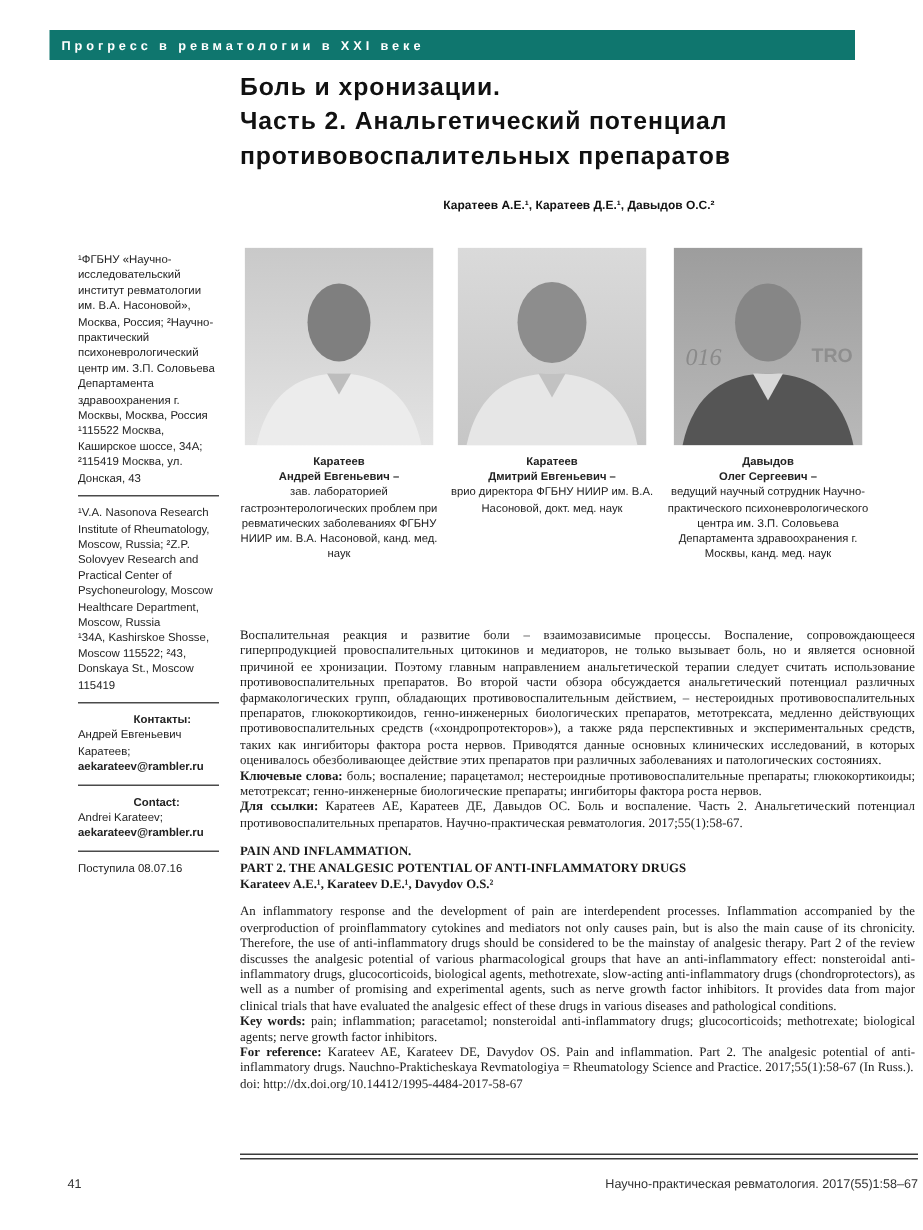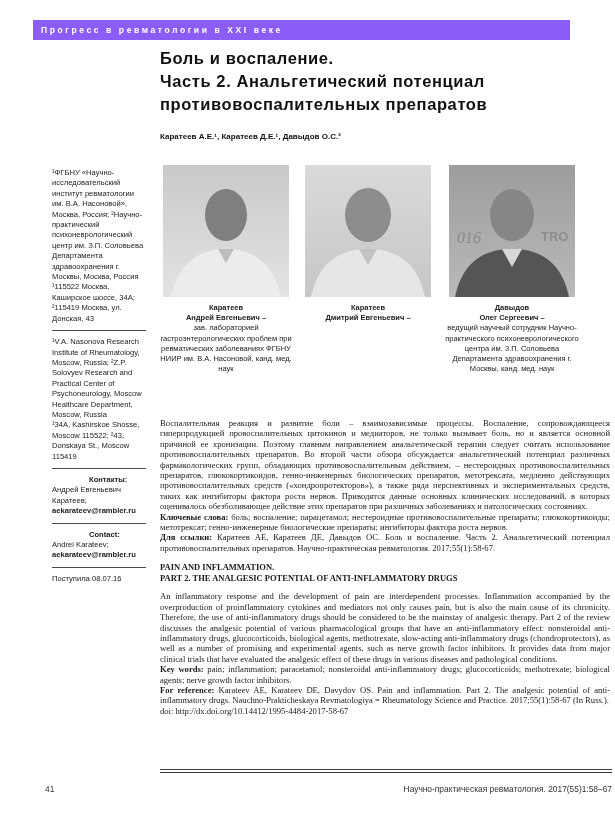--- a/index.html
+++ b/index.html
@@ -4,33 +4,33 @@
 <style>
   * { margin:0; padding:0; box-sizing:border-box; }
   html,body { background:#ffffff; }
   .page {
     position:relative; width:615px; height:820px; background:#ffffff;
     font-family:"Liberation Sans", sans-serif; color:#1c1c1c; overflow:hidden;
   }
   
   .topbar {
     position:absolute; left:33px; top:20px; width:537px; height:20px;
-    background:#8b5cf6; color:#ffffff;
+    background:#0f766e; color:#ffffff;
     font-size:8.5px; font-weight:bold; letter-spacing:2.6px;
     line-height:20px; padding-left:8px; white-space:nowrap; overflow:hidden;
   }
   
   .title {
     position:absolute; left:160px; top:47px; width:452px;
     font-size:16.5px; font-weight:bold; line-height:23px; letter-spacing:0.6px;
     color:#111;
   }
   .authors {
     position:absolute; left:160px; top:132px; width:452px;
-    font-size:8px; font-weight:bold; color:#111;
+    font-size:8px; font-weight:bold; color:#111;text-align:center;
   }
   
   .sidebar {
     position:absolute; left:52px; top:168px; width:94px;
     font-size:7.6px; line-height:10.4px; color:#222;
   }
   .sidebar p { margin:0; }
   .sb-rule { border:none; border-top:1px solid #4a4a4a; margin:6px 0; }
   .sb-bold { font-weight:bold;padding-left:37px; }
   .email { font-weight:bold; }
@@ -74,21 +74,21 @@
 </head>
 <body>
 
 <div class="page">
 
   <div class="topbar">
     <span>Прогресс в ревматологии в XXI веке</span>
   </div>
 
   <div class="title">
-    <div>Боль и воспаление.</div>
+    <div>Боль и хронизации.</div>
     <div>Часть 2. Анальгетический потенциал</div>
     <div>противовоспалительных препаратов</div>
   </div>
 
   <div class="authors">Каратеев А.Е.¹, Каратеев Д.Е.¹, Давыдов О.С.²</div>
 
   <aside class="sidebar">
     <p>¹ФГБНУ «Научно-исследовательский институт ревматологии им. В.А. Насоновой», Москва, Россия; ²Научно-практический психоневрологический центр им. З.П. Соловьева Департамента здравоохранения г. Москвы, Москва, Россия</p>
     <p>¹115522 Москва, Каширское шоссе, 34А; ²115419 Москва, ул. Донская, 43</p>
     <hr class="sb-rule">
@@ -156,35 +156,37 @@
 
     <div class="captions">
       <div class="caption c1">
         <span class="cap-name">Каратеев</span>
         <span class="cap-name">Андрей Евгеньевич –</span>
         <span>зав. лабораторией гастроэнтерологических проблем при ревматических заболеваниях ФГБНУ НИИР им. В.А. Насоновой, канд. мед. наук</span>
       </div>
       <div class="caption c2">
         <span class="cap-name">Каратеев</span>
         <span class="cap-name">Дмитрий Евгеньевич –</span>
+        <span>врио директора ФГБНУ НИИР им. В.А. Насоновой, докт. мед. наук</span>
       </div>
       <div class="caption c3">
         <span class="cap-name">Давыдов</span>
         <span class="cap-name">Олег Сергеевич –</span>
         <span>ведущий научный сотрудник Научно-практического психоневрологического центра им. З.П. Соловьева Департамента здравоохранения г. Москвы, канд. мед. наук</span>
       </div>
     </div>
 
     <p class="para abstract-ru">Воспалительная реакция и развитие боли – взаимозависимые процессы. Воспаление, сопровождающееся гиперпродукцией провоспалительных цитокинов и медиаторов, не только вызывает боль, но и является основной причиной ее хронизации. Поэтому главным направлением анальгетической терапии следует считать использование противовоспалительных препаратов. Во второй части обзора обсуждается анальгетический потенциал различных фармакологических групп, обладающих противовоспалительным действием, – нестероидных противовоспалительных препаратов, глюкокортикоидов, генно-инженерных биологических препаратов, метотрексата, медленно действующих противовоспалительных средств («хондропротекторов»), а также ряда перспективных и экспериментальных средств, таких как ингибиторы фактора роста нервов. Приводятся данные основных клинических исследований, в которых оценивалось обезболивающее действие этих препаратов при различных заболеваниях и патологических состояниях.</p>
     <p class="para"><span class="lead">Ключевые слова:</span><span> боль; воспаление; парацетамол; нестероидные противовоспалительные препараты; глюкокортикоиды; метотрексат; генно-инженерные биологические препараты; ингибиторы фактора роста нервов.</span></p>
     <p class="para"><span class="lead">Для ссылки:</span><span> Каратеев АЕ, Каратеев ДЕ, Давыдов ОС. Боль и воспаление. Часть 2. Анальгетический потенциал противовоспалительных препаратов. Научно-практическая ревматология. 2017;55(1):58-67.</span></p>
 
     <div class="en-heading">
       <div>PAIN AND INFLAMMATION.</div>
       <div>PART 2. THE ANALGESIC POTENTIAL OF ANTI-INFLAMMATORY DRUGS</div>
+      <div>Karateev A.E.¹, Karateev D.E.¹, Davydov O.S.²</div>
     </div>
 
     <p class="para">An inflammatory response and the development of pain are interdependent processes. Inflammation accompanied by the overproduction of proinflammatory cytokines and mediators not only causes pain, but is also the main cause of its chronicity. Therefore, the use of anti-inflammatory drugs should be considered to be the mainstay of analgesic therapy. Part 2 of the review discusses the analgesic potential of various pharmacological groups that have an anti-inflammatory effect: nonsteroidal anti-inflammatory drugs, glucocorticoids, biological agents, methotrexate, slow-acting anti-inflammatory drugs (chondroprotectors), as well as a number of promising and experimental agents, such as nerve growth factor inhibitors. It provides data from major clinical trials that have evaluated the analgesic effect of these drugs in various diseases and pathological conditions.</p>
     <p class="para"><span class="lead">Key words:</span><span> pain; inflammation; paracetamol; nonsteroidal anti-inflammatory drugs; glucocorticoids; methotrexate; biological agents; nerve growth factor inhibitors.</span></p>
     <p class="para"><span class="lead">For reference:</span><span> Karateev AE, Karateev DE, Davydov OS. Pain and inflammation. Part 2. The analgesic potential of anti-inflammatory drugs. Nauchno-Prakticheskaya Revmatologiya = Rheumatology Science and Practice. 2017;55(1):58-67 (In Russ.).</span></p>
     <p class="para doi-line">doi: http://dx.doi.org/10.14412/1995-4484-2017-58-67</p>
 
   </main>
 
   <div class="foot-rule"></div>

